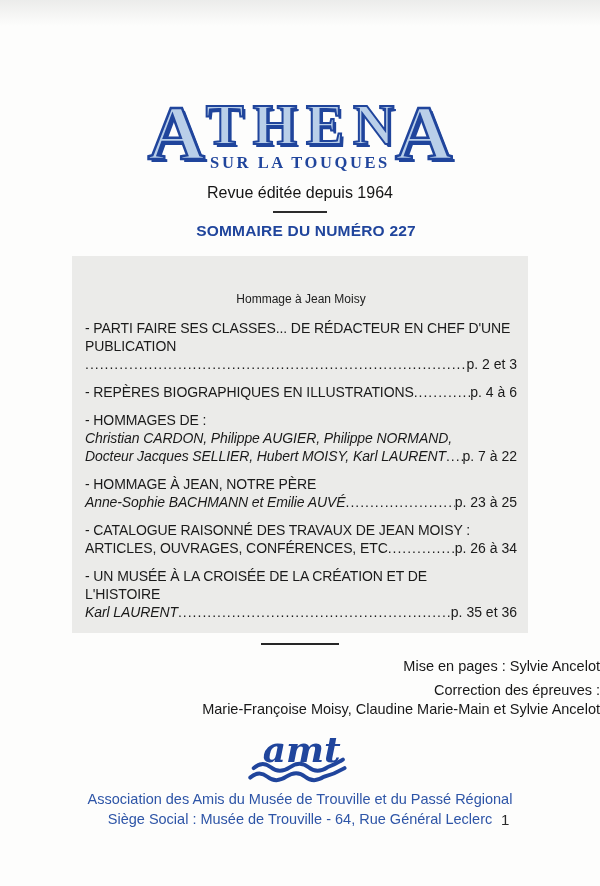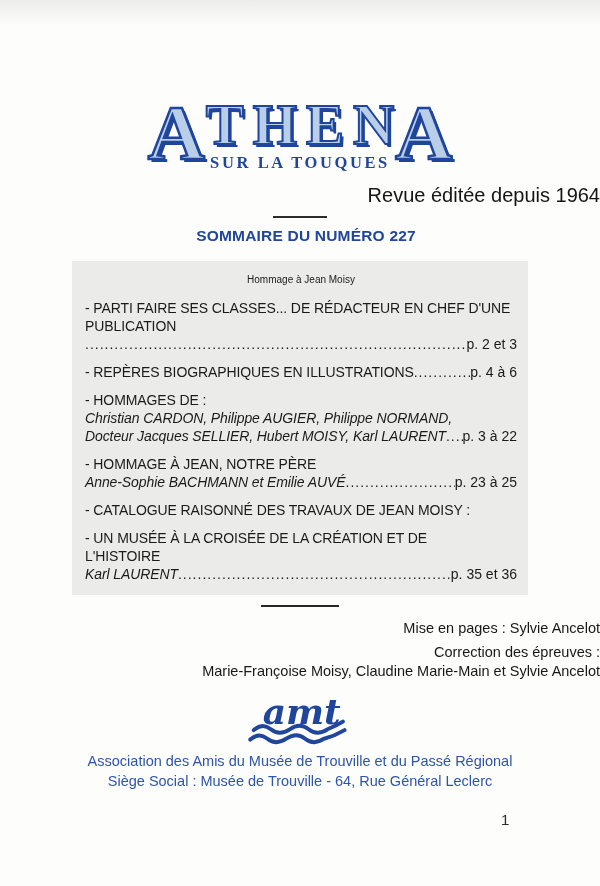--- a/index.html
+++ b/index.html
@@ -61,22 +61,22 @@
   .masthead-subtitle{
     margin-top:4px;
     font-size:16.5px;
     letter-spacing:2.6px;
     color:var(--blue-dark);
     white-space:nowrap;
   }
 
   .tagline{
     margin-top:11px;
-    text-align:right;
-    font-size:20px;
+    text-align:center;
+    font-size:16px;
     color:#151515;
   }
   .divider-short{
     width:54px;height:0;
     border-top:2px solid #2c2c2c;
     margin:9px auto 0;
   }
   .sommaire-heading{
     margin-top:9px;
     text-align:center;
@@ -89,24 +89,25 @@
 
   
   .toc-box{
     width:456px;
     margin:16px auto 0;
     background:var(--box-bg);
     padding:9px 11px 12px 13px;
   }
   .toc-heading{
     text-align:center;
-    font-size:10px;
+    font-size:12px;
     color:#202020;
     line-height:19px;
     margin-bottom:7px;
+    margin-top:25px;
   }
   .toc-entry{margin-top:10px;}
   .toc-row{
     font-size:14px;
     line-height:18px;
     display:flex;
     align-items:baseline;
     white-space:nowrap;
   }
   .toc-row .toc-text{flex:0 0 auto;letter-spacing:-.1px;}
@@ -203,36 +204,41 @@
         <div class="toc-entry">
           <div class="toc-row caps">
             <span class="toc-text">- HOMMAGES DE :</span>
           </div>
           <div class="toc-row italic">
             <span class="toc-text">Christian CARDON, Philippe AUGIER, Philippe NORMAND,</span>
           </div>
           <div class="toc-row italic">
             <span class="toc-text">Docteur Jacques SELLIER, Hubert MOISY, Karl LAURENT</span>
             <span class="leader"></span>
-            <span class="pages">p. 3 à 22</span>
+            <span class="pages">p. 7 à 22</span>
           </div>
         </div>
         <div class="toc-entry">
           <div class="toc-row caps">
             <span class="toc-text">- HOMMAGE À JEAN, NOTRE PÈRE</span>
           </div>
           <div class="toc-row italic">
             <span class="toc-text">Anne-Sophie BACHMANN et Emilie AUVÉ</span>
             <span class="leader"></span>
             <span class="pages">p. 23 à 25</span>
           </div>
         </div>
         <div class="toc-entry">
           <div class="toc-row caps">
             <span class="toc-text">- CATALOGUE RAISONNÉ DES TRAVAUX DE JEAN MOISY :</span>
+          </div>
+          <div class="toc-row caps">
+            <span class="toc-text">ARTICLES, OUVRAGES, CONFÉRENCES, ETC</span>
+            <span class="leader"></span>
+            <span class="pages">p. 26 à 34</span>
           </div>
         </div>
         <div class="toc-entry">
           <div class="toc-row caps">
             <span class="toc-text">- UN MUSÉE À LA CROISÉE DE LA CRÉATION ET DE</span>
           </div>
           <div class="toc-row caps">
             <span class="toc-text">L'HISTOIRE</span>
           </div>
           <div class="toc-row italic">

